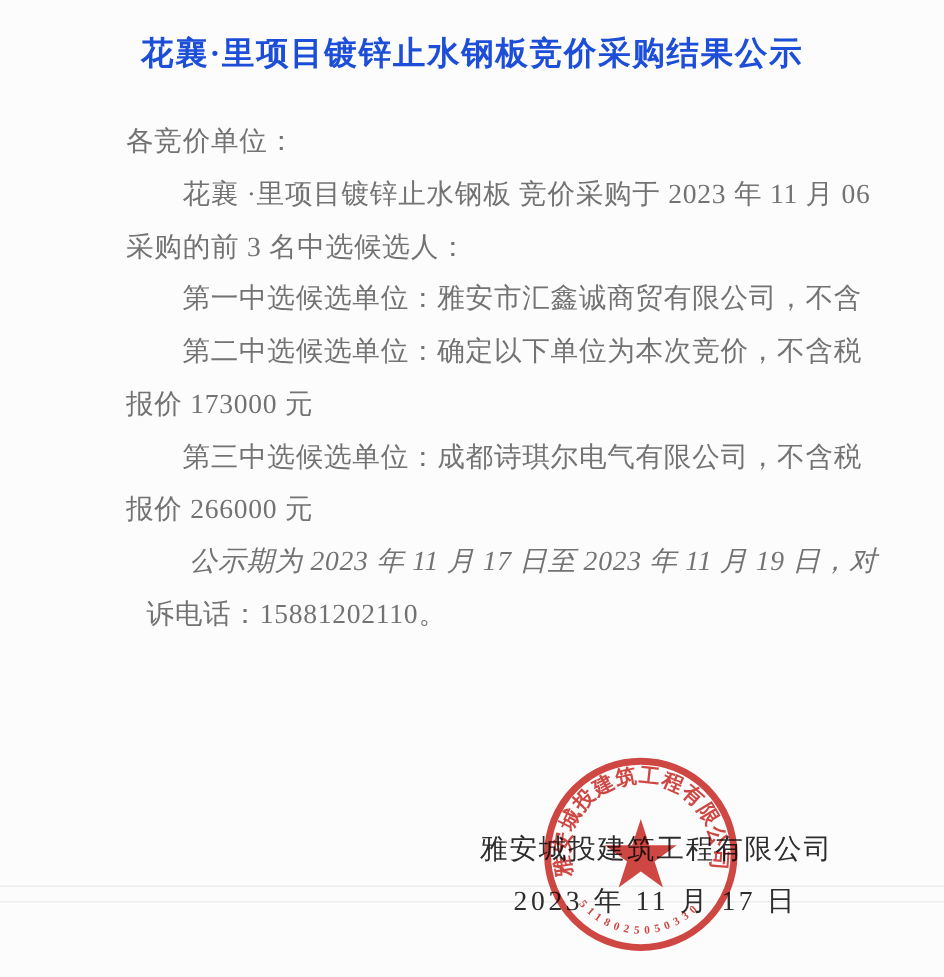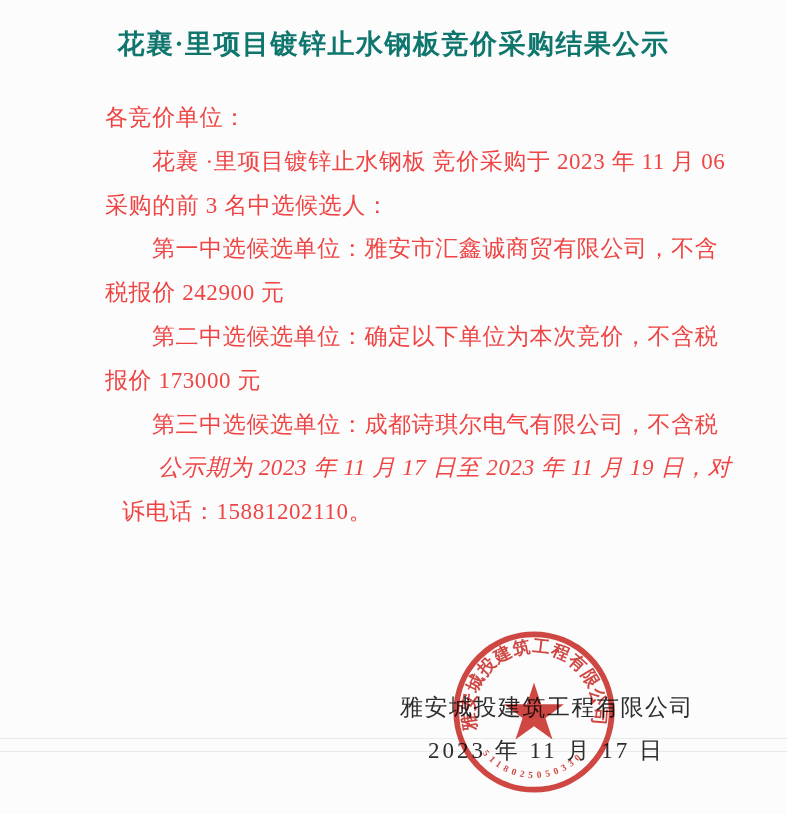--- a/index.html
+++ b/index.html
@@ -15,34 +15,34 @@
     overflow:hidden;
     color:#2b2b2b;
   }
   .doc-title{
     position:absolute;
     top:26px;left:0;width:100%;
     text-align:center;
     font-size:27px;
     font-weight:bold;
     letter-spacing:1.5px;
-    color:#0f766e;
+    color:#1d4ed8;
     white-space:nowrap;
   }
   .body-block{
     position:absolute;
     top:96px;left:105px;width:592px;
   }
   .line{
     height:43.8px;
     line-height:43.8px;
     font-size:23px;
     letter-spacing:0.6px;
     white-space:nowrap;
-    color:#ef4444;
+    color:#737373;
   }
   .indent{padding-left:47px;}
   .drift-a{margin-left:6px;font-style:italic;}
   .drift-b{margin-left:13px;}
   .drift-c{margin-left:17px;}
   .scan-line{
     position:absolute;left:0;width:787px;height:1px;
     background:#e7ebeb;
   }
   .scan-line.l1{top:738px;}
@@ -80,24 +80,24 @@
 
 <div class="page">
 
   <div class="doc-title">花襄·里项目镀锌止水钢板竞价采购结果公示</div>
 
   <div class="body-block">
     <div class="line">各竞价单位：</div>
     <div class="line indent">花襄 ·里项目镀锌止水钢板 竞价采购于 2023 年 11 月 06</div>
     <div class="line">采购的前 3 名中选候选人：</div>
     <div class="line indent">第一中选候选单位：雅安市汇鑫诚商贸有限公司，不含</div>
-    <div class="line">税报价 242900 元</div>
     <div class="line indent">第二中选候选单位：确定以下单位为本次竞价，不含税</div>
     <div class="line">报价 173000 元</div>
     <div class="line indent">第三中选候选单位：成都诗琪尔电气有限公司，不含税</div>
+    <div class="line">报价 266000 元</div>
     <div class="line indent drift-a">公示期为 2023 年 11 月 17 日至 2023 年 11 月 19 日，对</div>
     <div class="line drift-c">诉电话：15881202110。</div>
   </div>
 
   <div class="scan-line l1"></div>
   <div class="scan-line l2"></div>
 
   <div class="sign-company">雅安城投建筑工程有限公司</div>
   <div class="sign-date">2023 年 11 月 17 日</div>
 

